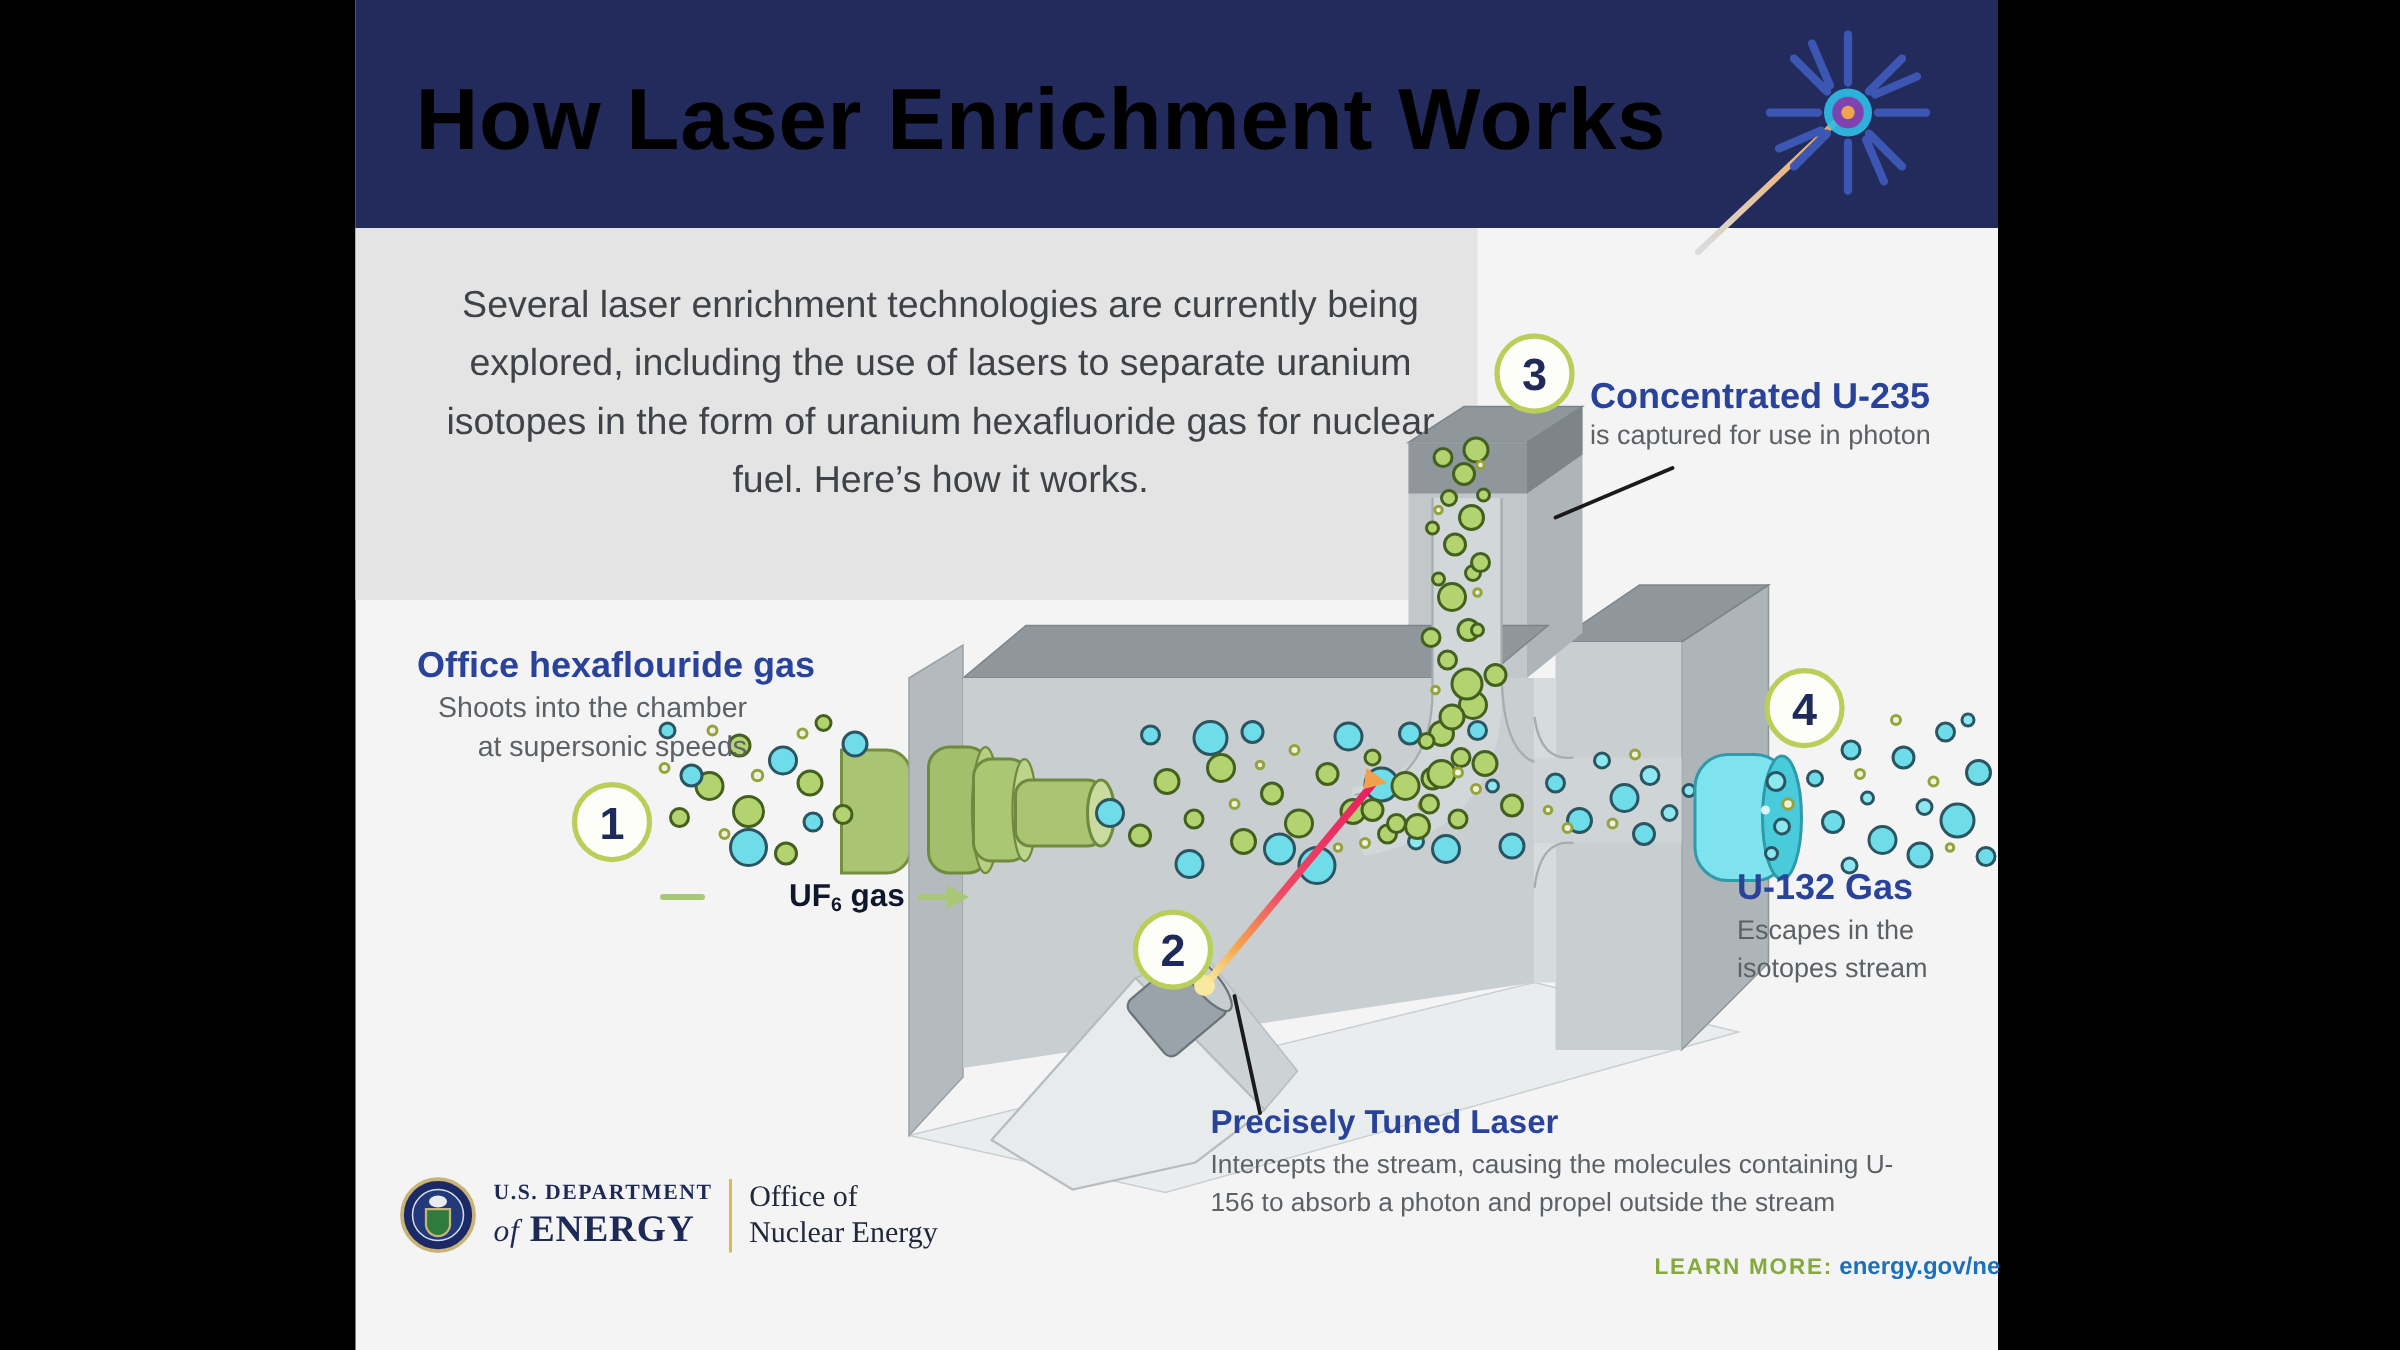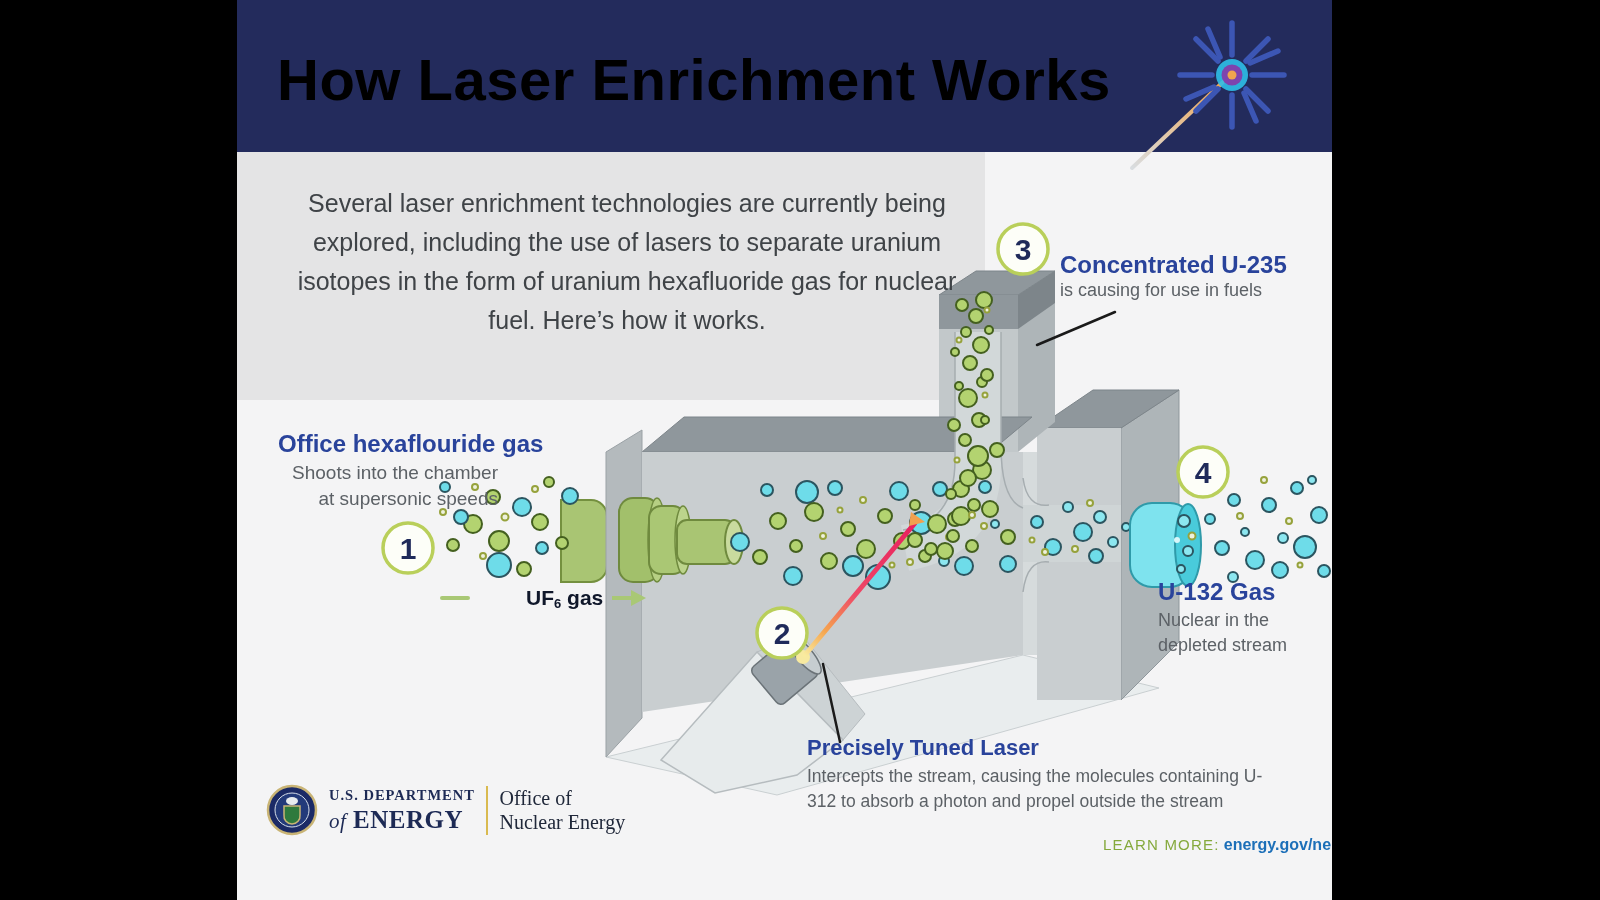--- a/index.html
+++ b/index.html
@@ -25,21 +25,21 @@
   #uf6lbl .sub{font-size:13px;position:relative;bottom:-3px;}
   #footer{position:absolute;left:29px;top:784px;display:flex;align-items:center;gap:11px;
     font-family:"Liberation Serif",serif;color:#1d2a55;}
   #deptcol{line-height:1;}
   #dept1{font-size:14.5px;font-weight:bold;letter-spacing:1px;}
   #dept2{margin-top:5px;font-size:25px;font-weight:bold;letter-spacing:.5px;}
   #dept2 .of{font-style:italic;font-weight:normal;font-size:21px;}
   #fdiv{width:2.5px;height:49px;background:#d9ba50;}
   #officecol{font-size:20px;line-height:24px;color:#20283a;}
   #learn{position:absolute;left:866px;top:836px;font-size:15px;white-space:nowrap;}
-  #learn .lm{color:#85a93c;font-weight:normal;letter-spacing:1.2px;}
+  #learn .lm{color:#85a93c;font-weight:bold;letter-spacing:1.2px;}
   #learn .url{color:#1c6fb8;font-weight:bold;font-size:16px;}
   svg{position:absolute;left:0;top:0;pointer-events:none;}
   .pg{fill:#b3d370;stroke:#44601f;stroke-width:2;}
   .pc{fill:#6edce9;stroke:#2b5560;stroke-width:2;}
   .pc2{fill:#8ce7f0;stroke:#2b5560;stroke-width:2;}
   .pt{fill:#eef1dd;stroke:#96a23c;stroke-width:2;}
   .numcirc{fill:#fdfef8;stroke:#b9cf5a;stroke-width:3.5;}
   .numtxt{font-family:"Liberation Sans",sans-serif;font-size:30px;font-weight:bold;fill:#1f2a5a;text-anchor:middle;}
   .callline{stroke:#1a1a1a;stroke-width:2.5;stroke-linecap:round;}
 </style>
@@ -311,27 +311,27 @@
   <div id="uf6row">
     <div id="uf6dash"></div>
     <div id="uf6lbl"><span>UF</span><span class="sub">6</span><span> gas</span></div>
     <svg width="36" height="18" viewBox="0 0 36 18" style="position:static">
       <line x1="1" y1="9" x2="22" y2="9" stroke="#a9c875" stroke-width="4"></line>
       <path d="M20,1 L35,9 L20,17 Z" fill="#a9c875"></path>
     </svg>
   </div>
 
   <div id="c3t" class="ctitle">Concentrated U-235</div>
-  <div id="c3d" class="cdesc">is causing for use in fuels</div>
+  <div id="c3d" class="cdesc">is captured for use in photon</div>
 
   <div id="c4t" class="ctitle">U-132 Gas</div>
-  <div id="c4d" class="cdesc">Nuclear in the depleted stream</div>
+  <div id="c4d" class="cdesc">Escapes in the isotopes stream</div>
 
   <div id="c2t" class="ctitle">Precisely Tuned Laser</div>
-  <div id="c2d" class="cdesc">Intercepts the stream, causing the molecules containing U-312 to absorb a photon and propel outside the stream</div>
+  <div id="c2d" class="cdesc">Intercepts the stream, causing the molecules containing U-156 to absorb a photon and propel outside the stream</div>
 
   <div id="footer">
     <svg width="52" height="52" viewBox="0 0 52 52" style="position:static">
       <circle cx="26" cy="26" r="24" fill="#1b2a66" stroke="#c9b475" stroke-width="2.5"></circle>
       <circle cx="26" cy="26" r="17" fill="#233a7a" stroke="#d8e0ea" stroke-width="1"></circle>
       <path d="M18,22 h16 v9 a8,8 0 0 1 -8,9 a8,8 0 0 1 -8,-9 Z" fill="#2f7a3d" stroke="#c9b475" stroke-width="1.5"></path>
       <ellipse cx="26" cy="17" rx="6" ry="4" fill="#e8ecef"></ellipse>
     </svg>
     <div id="deptcol">
       <div id="dept1">U.S. DEPARTMENT</div>

